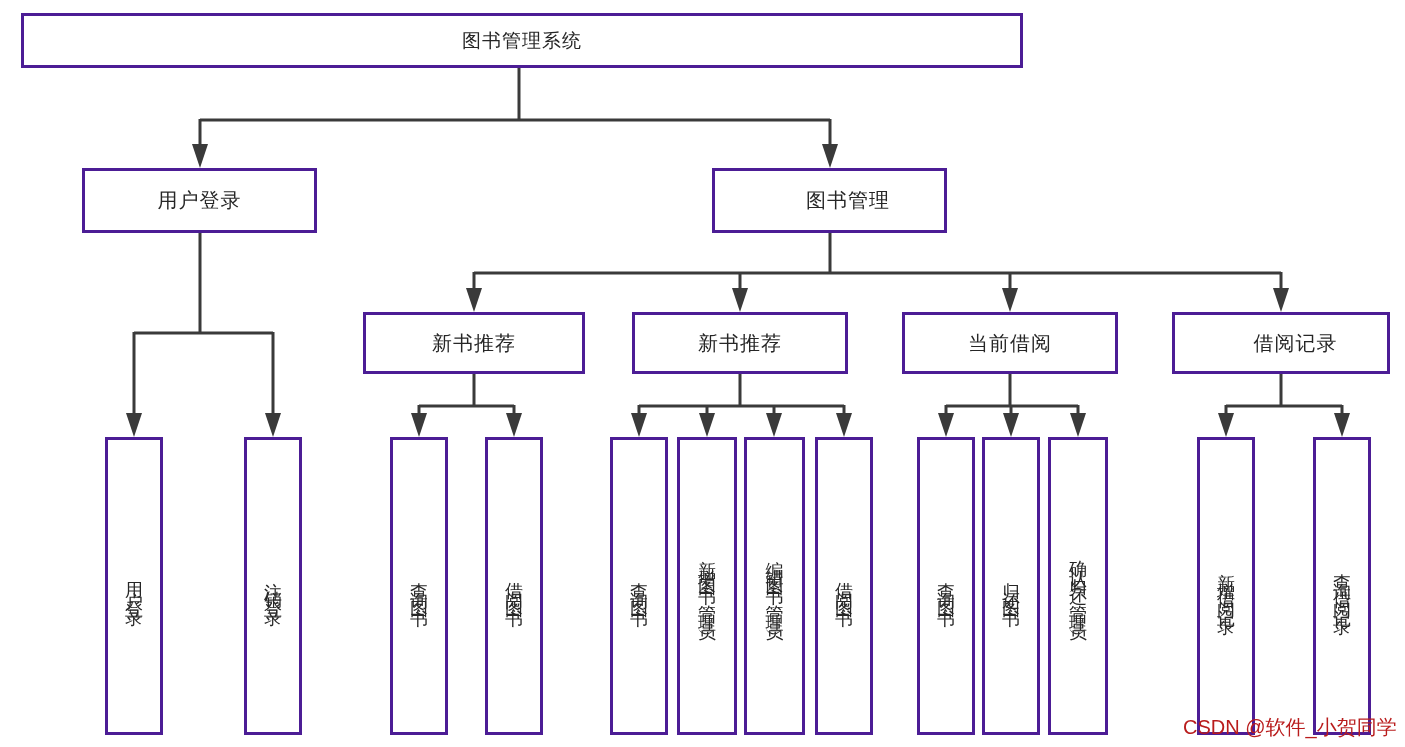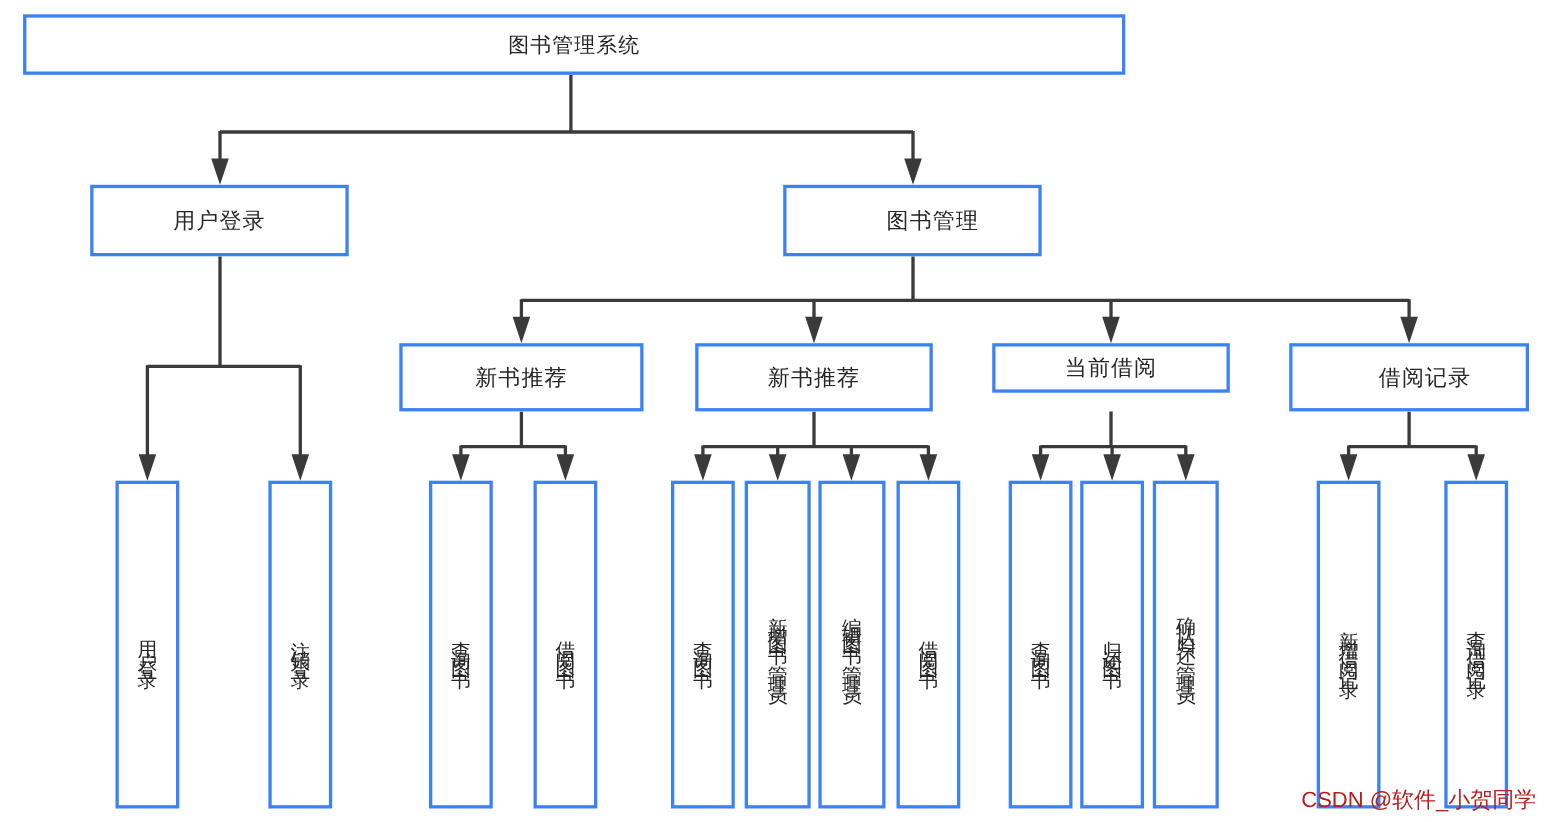--- a/index.html
+++ b/index.html
@@ -17,21 +17,21 @@
   }
   #wires {
     position: absolute;
     left: 0; top: 0;
     width: 1405px; height: 747px;
     z-index: 1;
   }
   .node {
     position: absolute;
     box-sizing: border-box;
-    border: 3px solid #3b82f6;
+    border: 3px solid #4c1d95;
     background: #ffffff;
     display: flex;
     align-items: center;
     justify-content: center;
     color: #262626;
     z-index: 2;
   }
   .h-node { font-size: 20px; letter-spacing: 1px; }
   .root-node { font-size: 19px; }
   .col-node { font-size: 18px; }
@@ -111,21 +111,21 @@
   <div class="node h-node" style="left:712px; top:168px; width:235px; height:65px;padding-left:37px;">
     <span>图书管理</span>
   </div>
 
   <div class="node h-node" style="left:363px; top:312px; width:222px; height:62px;">
     <span>新书推荐</span>
   </div>
   <div class="node h-node" style="left:632px; top:312px; width:216px; height:62px;">
     <span>新书推荐</span>
   </div>
-  <div class="node h-node" style="left:902px; top:312px; width:216px; height:45px;">
+  <div class="node h-node" style="left:902px; top:312px; width:216px; height:62px;">
     <span>当前借阅</span>
   </div>
   <div class="node h-node" style="left:1172px; top:312px; width:218px; height:62px;padding-left:29px;">
     <span>借阅记录</span>
   </div>
 
   <div class="node col-node" style="left:105px; top:437px; width:58px; height:298px;">
     <span class="vtext">用户登录</span>
   </div>
   <div class="node col-node" style="left:244px; top:437px; width:58px; height:298px;">

